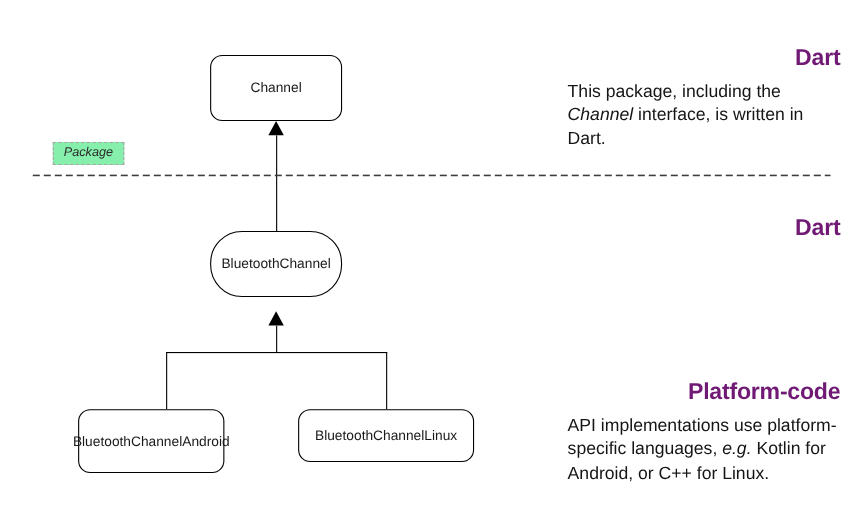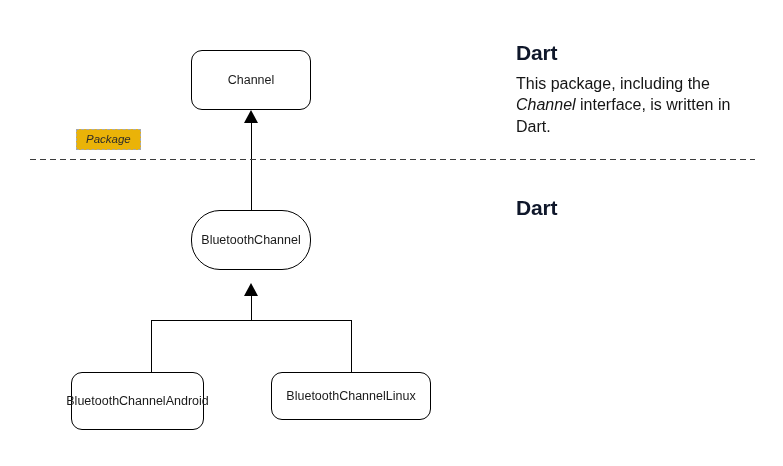--- a/index.html
+++ b/index.html
@@ -90,45 +90,45 @@
     background-image: radial-gradient(#3c3c3c 45%, transparent 47%);
     background-size: 10px 3px;
     background-repeat: repeat-x;
   }
 
   
   .layer-tag {
     position: absolute;
     box-sizing: border-box;
     border: 1px dashed #a8a8a8;
-    background: #eab308;
+    background: #86efac;
     font-style: italic;
     font-size: 11.5px;
     color: #2b2b2b;
     padding: 3px 9px 4px 9px;
     white-space: nowrap;
     z-index: 6;
-    margin-left: 28px;
   }
   #tag-package        { left: 48px; top: 129px; }
   #tag-implementation { left: 48px; top: 170px; }
 
   
   .note {
     position: absolute;
     left: 516px;
     width: 248px;
   }
   .note h2 {
     margin: 0 0 9px 0;
     font-size: 21px;
     font-weight: bold;
     letter-spacing: -0.2px;
-    color: #0f172a;
+    color: #701a75;
     line-height: 1.1;
+    text-align: right;
   }
   .note p {
     margin: 0;
     font-size: 16px;
     line-height: 1.33;
     color: #151515;
   }
   .note p i { font-style: italic; }
 
   #note-dart-package { top: 41px; }
@@ -175,14 +175,18 @@
 
   <div class="note" id="note-dart-package">
     <h2>Dart</h2>
     <p><span>This package, including the </span><i>Channel</i><span> interface, is written in Dart.</span></p>
   </div>
 
   <div class="note" id="note-dart-impl">
     <h2>Dart</h2>
   </div>
 
+  <div class="note" id="note-platform">
+    <h2>Platform-code</h2>
+    <p><span>API implementations use platform-specific languages, </span><i>e.g.</i><span> Kotlin for Android, or C++ for Linux.</span></p>
+  </div>
 
 </div>
 
 </body></html>

